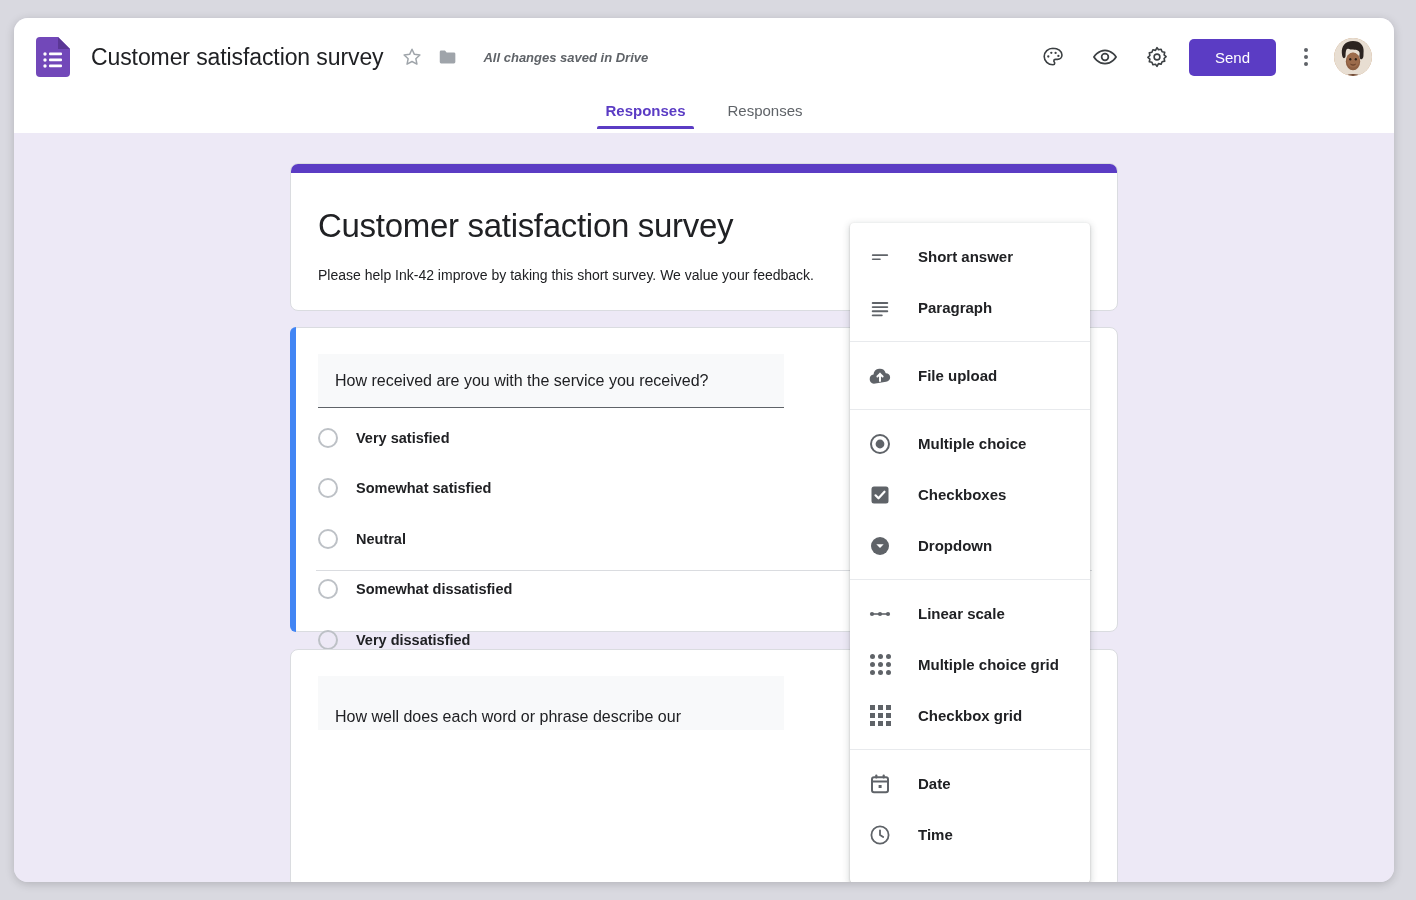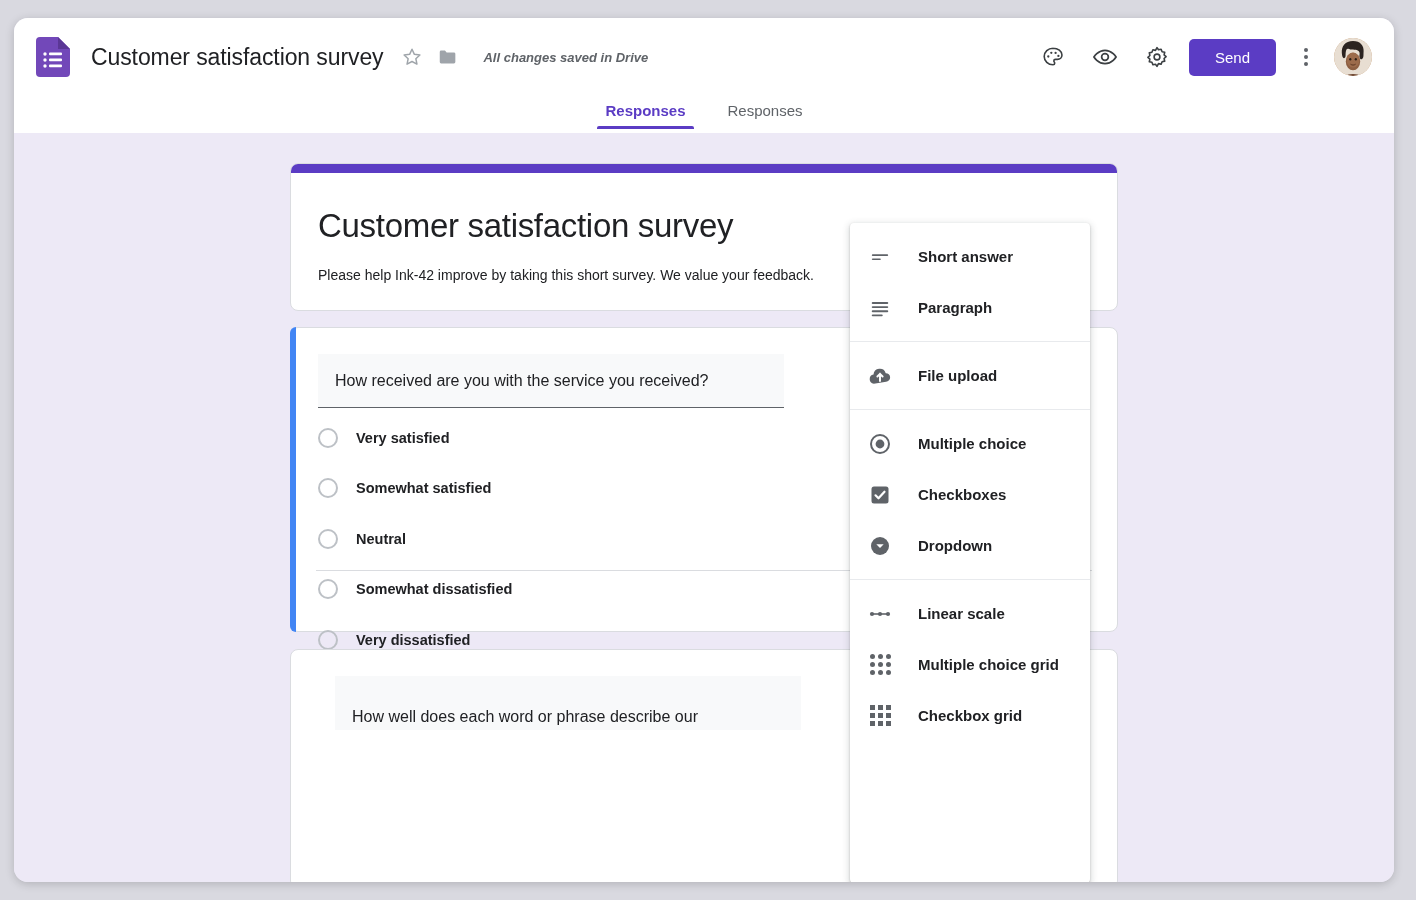--- a/index.html
+++ b/index.html
@@ -172,21 +172,21 @@
     height: 1px; background: #dadce0;
   }
   .card-footer {
     position: absolute; right: 18px; bottom: 12px;
     display: flex; align-items: center; gap: 6px;
   }
 
   
   #next-card { top: 516px; height: 240px; overflow: hidden; }
   .q-input2 {
-    position: absolute; left: 44px; top: 26px;
+    position: absolute; left: 27px; top: 26px;
     width: 466px; height: 54px;
     background: #f8f9fa;
     display: flex; align-items: flex-end;
     padding: 0 17px 4px 17px;
     font-size: 16px; color: #202124;
   }
 
   
   .menu {
     position: absolute;
@@ -482,15 +482,38 @@
                 <span></span>
               <span></span>
                 <span></span>
                 <span></span>
             </span>
           </span>
           <span class="mi-label">Checkbox grid</span>
         </div>
       </div>
 
+      <div class="menu-group">
+        <div class="menu-item">
+          <span class="mi-icon">
+            <svg width="24" height="24" viewBox="0 0 24 24">
+              <rect x="4" y="5.2" width="16" height="15" rx="2" fill="none" stroke="#5f6368" stroke-width="2"></rect>
+              <line x1="4" y1="9.6" x2="20" y2="9.6" stroke="#5f6368" stroke-width="2"></line>
+              <rect x="7.2" y="2.6" width="2.2" height="4" rx="1" fill="#5f6368"></rect>
+              <rect x="14.6" y="2.6" width="2.2" height="4" rx="1" fill="#5f6368"></rect>
+              <rect x="10.6" y="13" width="3" height="3" fill="#5f6368"></rect>
+            </svg>
+          </span>
+          <span class="mi-label">Date</span>
+        </div>
+        <div class="menu-item">
+          <span class="mi-icon">
+            <svg width="24" height="24" viewBox="0 0 24 24" fill="none" stroke="#5f6368" stroke-width="1.8">
+              <circle cx="12" cy="12" r="8.6"></circle>
+              <path d="M12 7.3V12l3.2 2.1" stroke-linecap="round" stroke-linejoin="round"></path>
+            </svg>
+          </span>
+          <span class="mi-label">Time</span>
+        </div>
+      </div>
     </div>
   </div>
 </div>
 
 </body></html>

